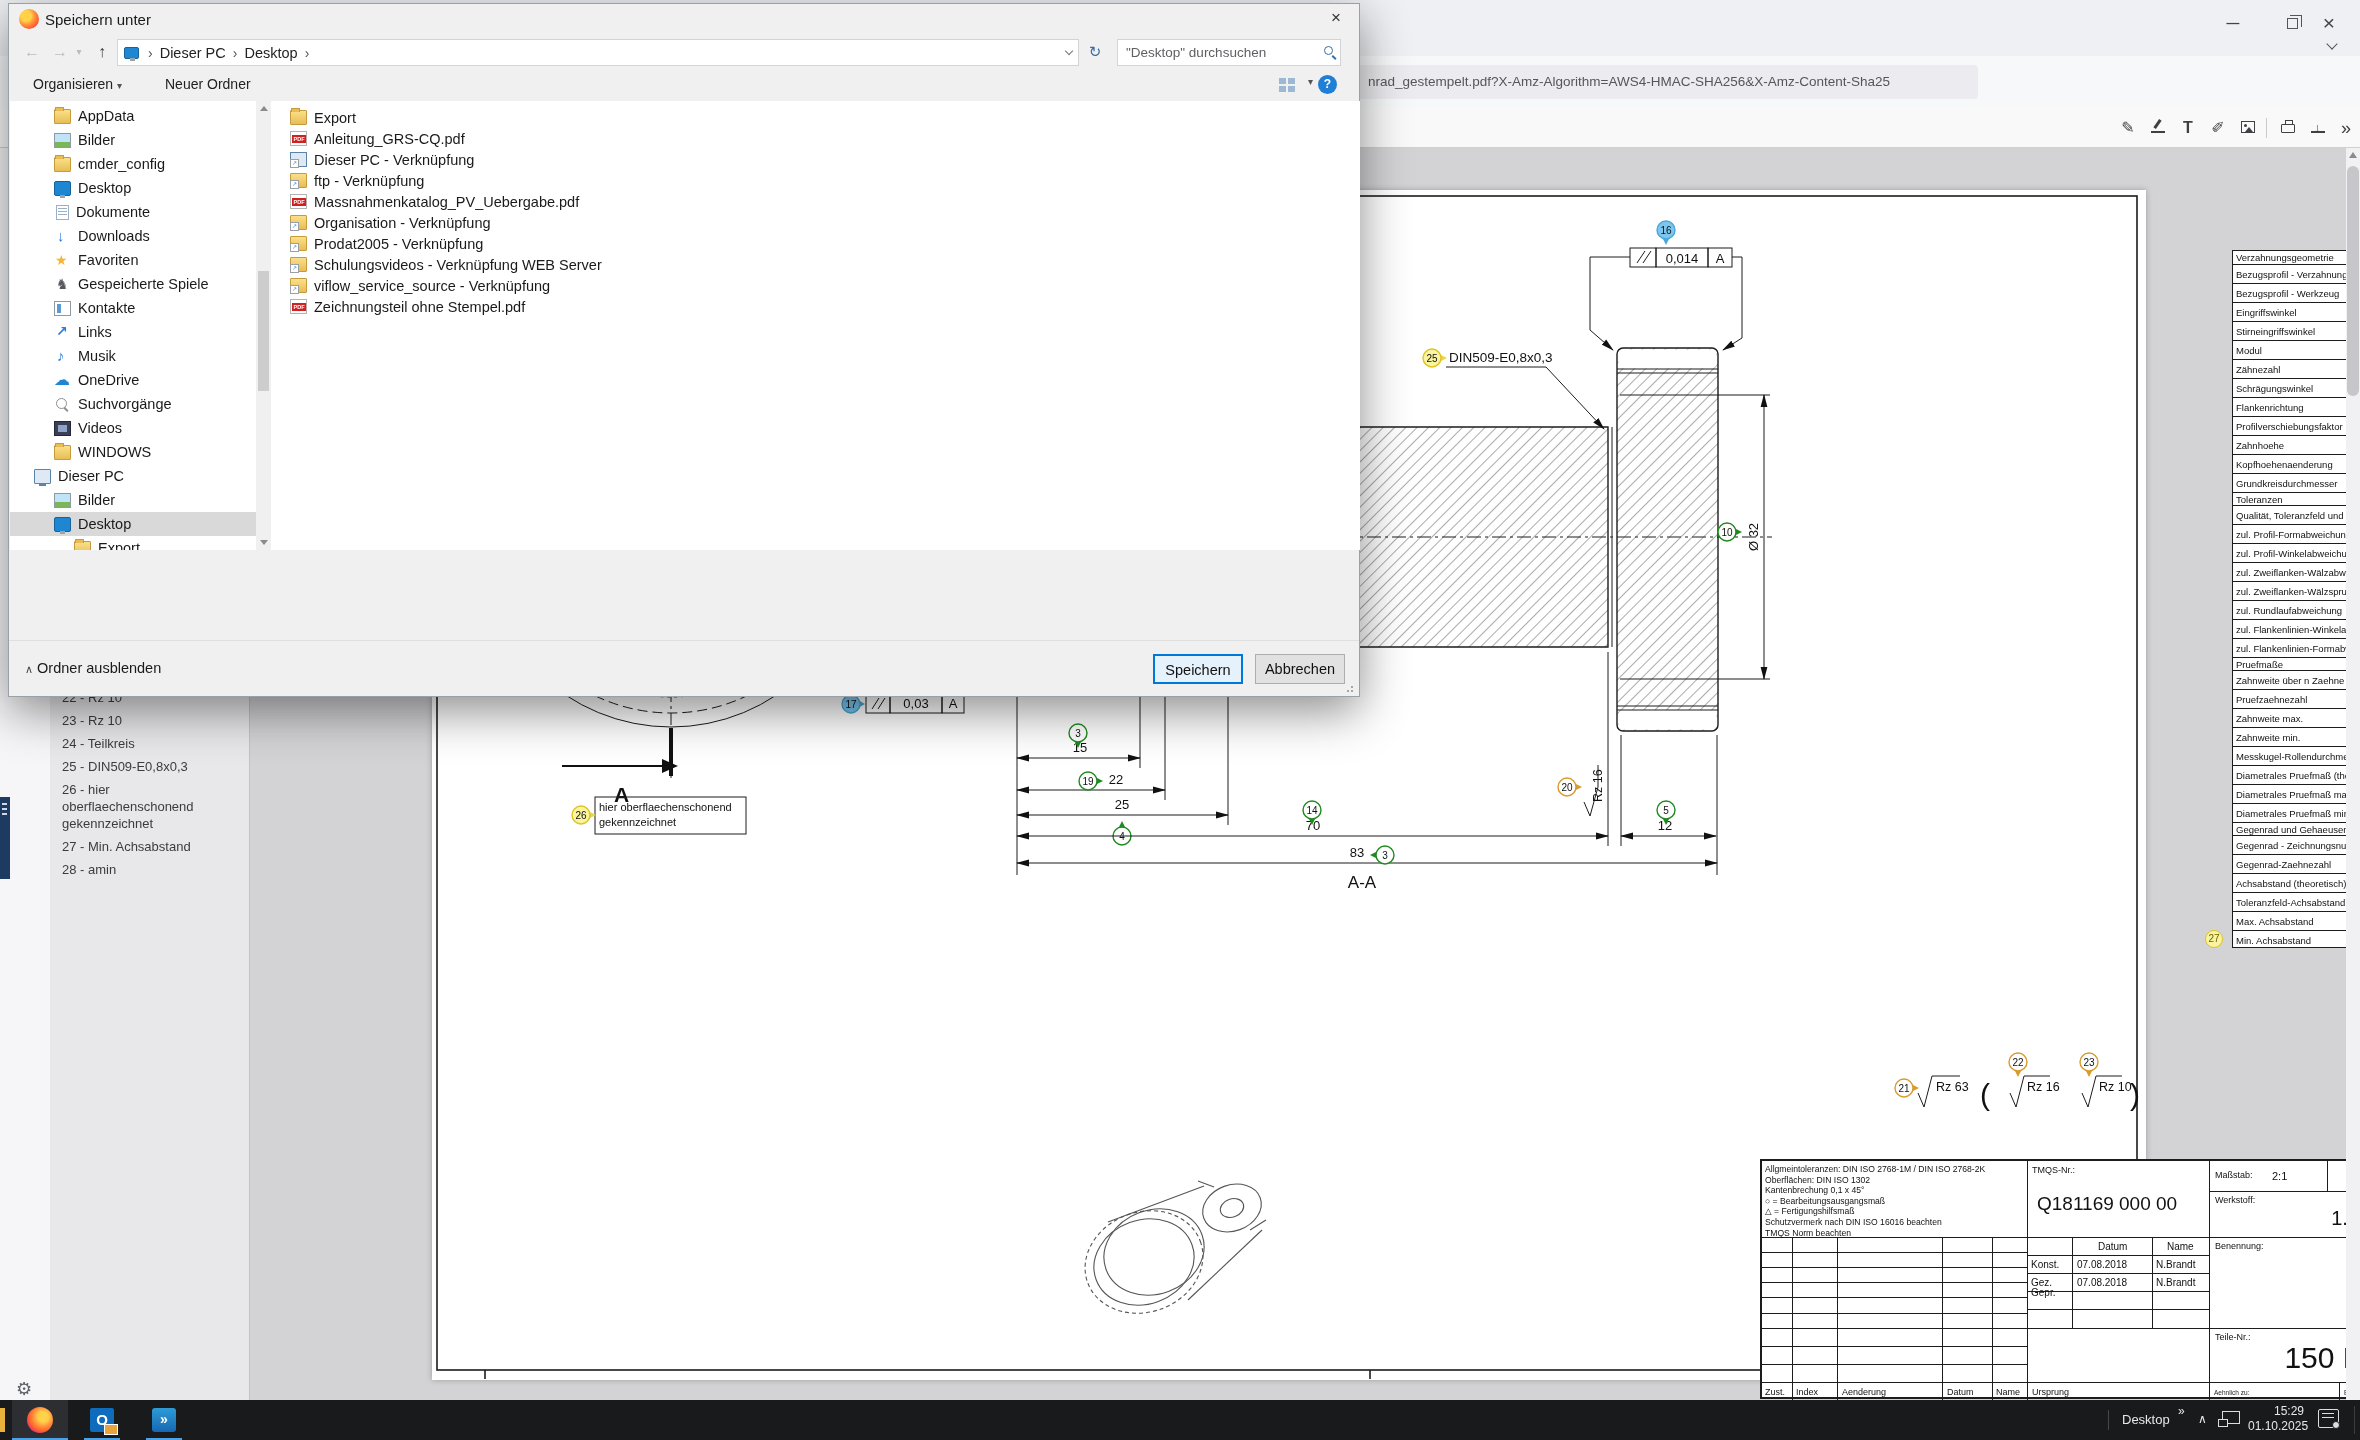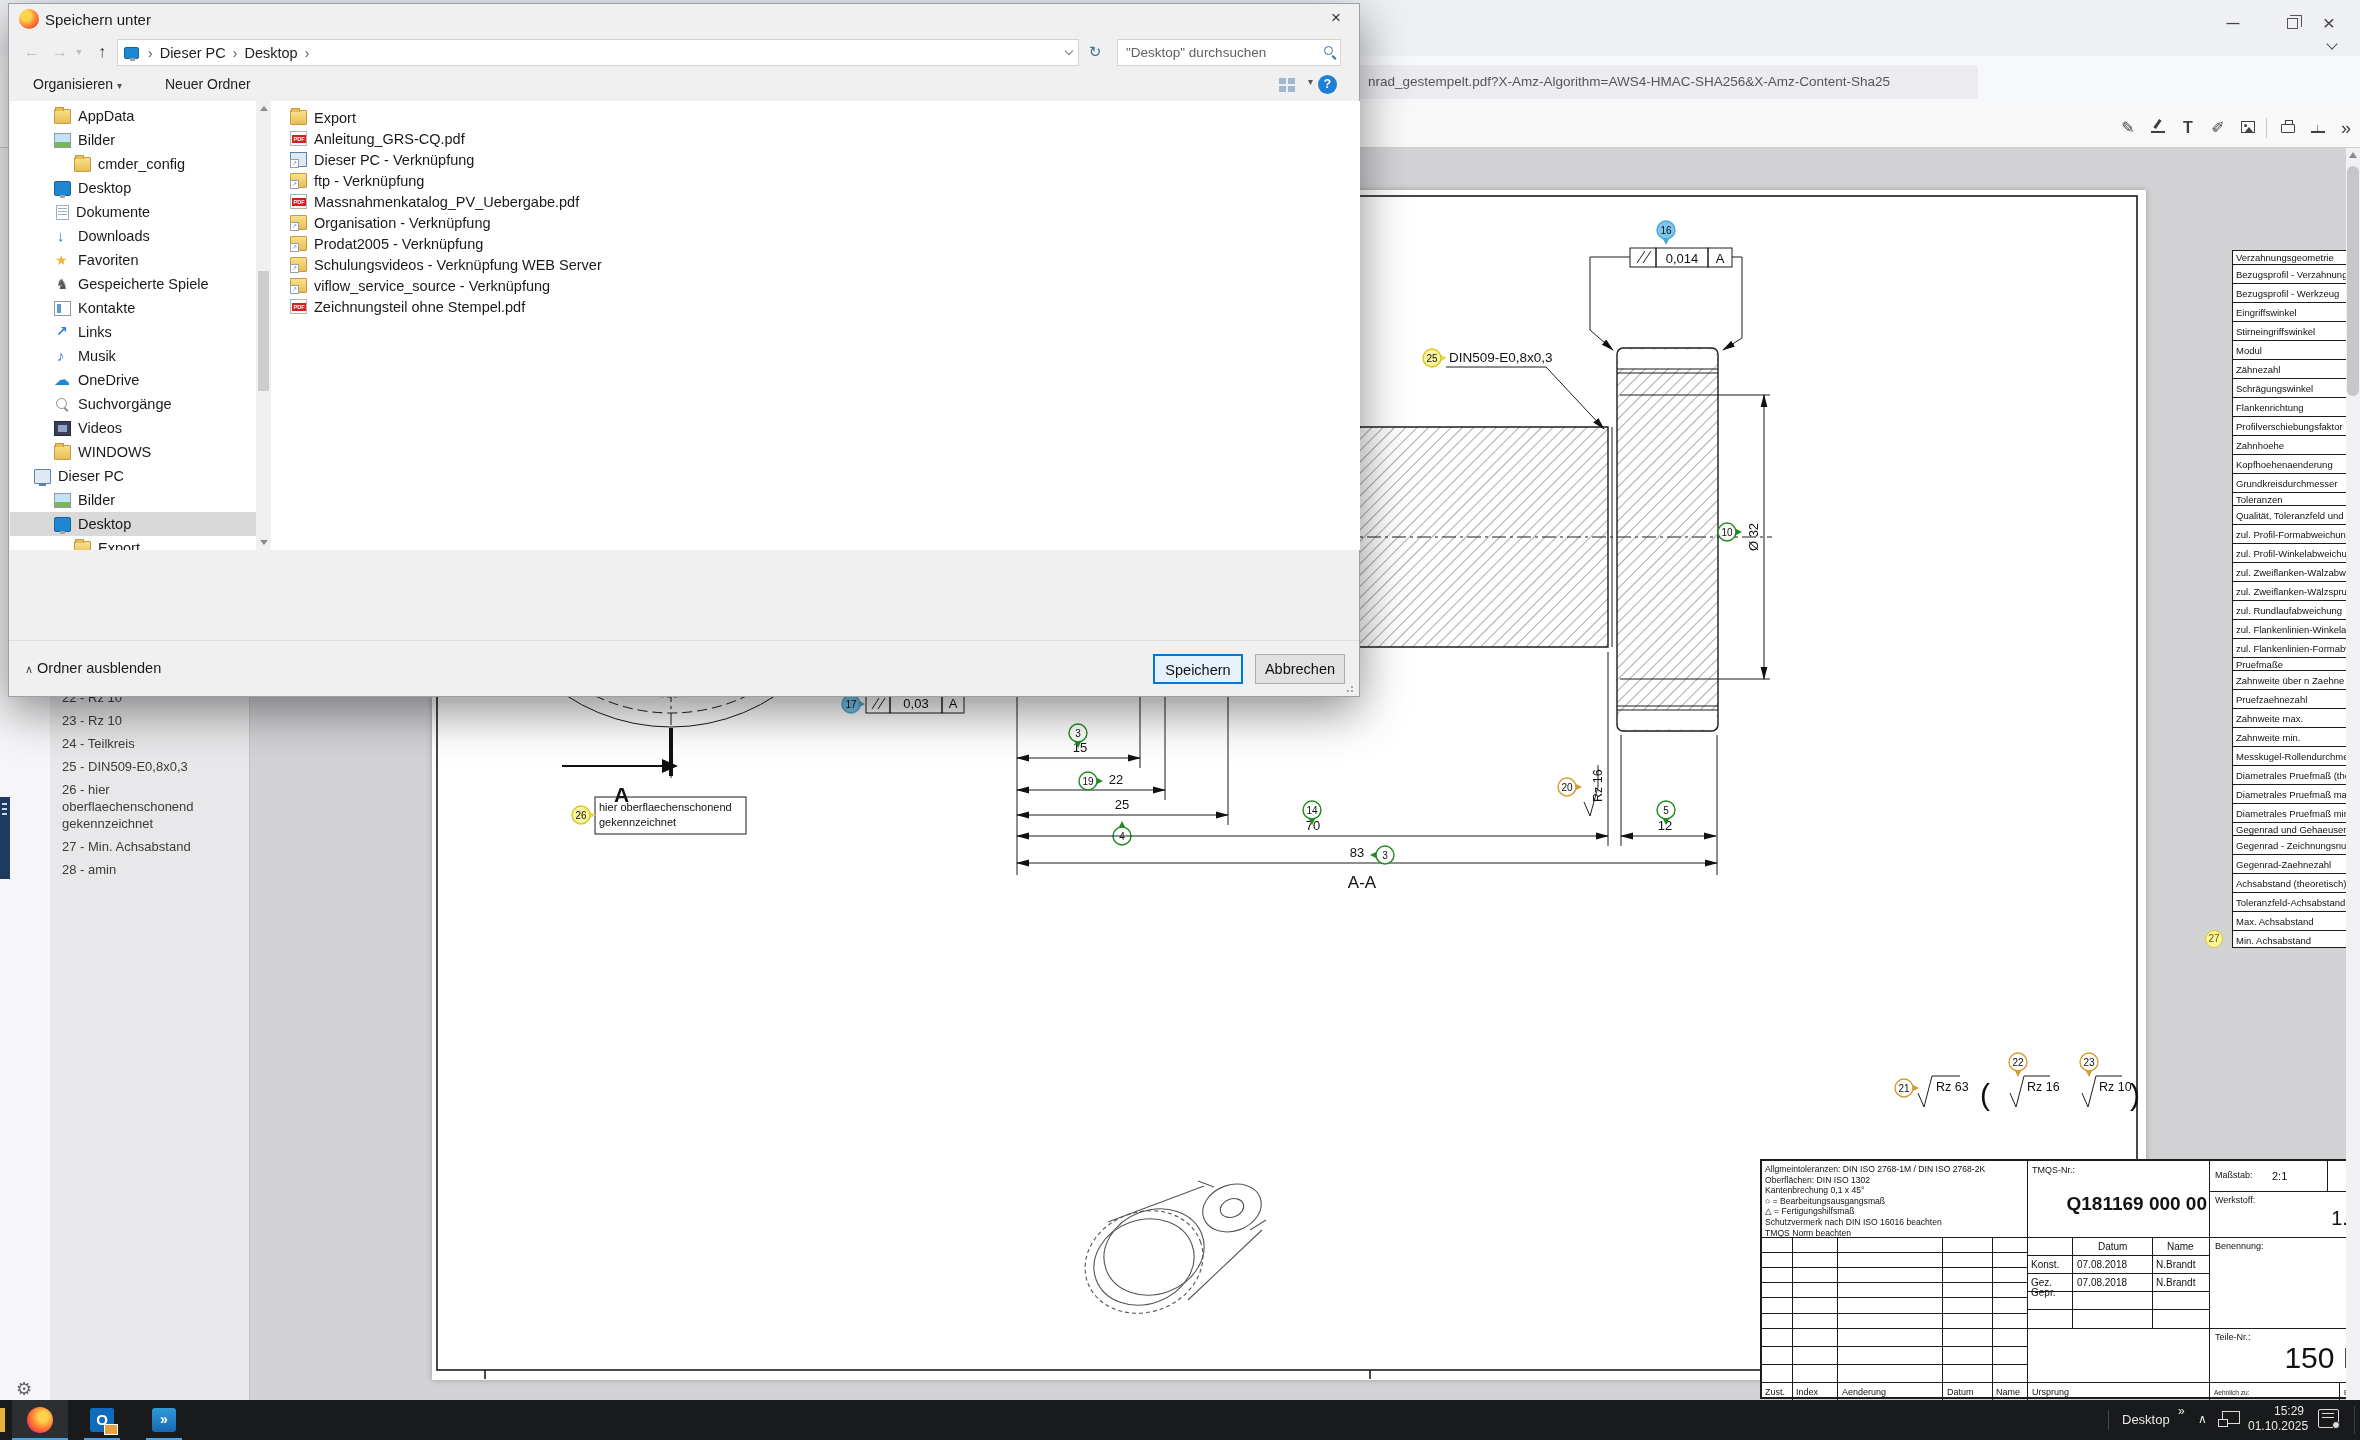--- a/index.html
+++ b/index.html
@@ -662,21 +662,21 @@
         <div class="tb-label" style="left:405px;top:80px;font-size:10px">Name</div>
         <div class="tb-label" style="left:269px;top:98px;font-size:10px">Konst.</div>
         <div class="tb-label" style="left:315px;top:98px;font-size:10px">07.08.2018</div>
         <div class="tb-label" style="left:394px;top:98px;font-size:10px">N.Brandt</div>
         <div class="tb-label" style="left:269px;top:116px;font-size:10px">Gez.</div>
         <div class="tb-label" style="left:315px;top:116px;font-size:10px">07.08.2018</div>
         <div class="tb-label" style="left:394px;top:116px;font-size:10px">N.Brandt</div>
         <div class="tb-label" style="left:269px;top:126px;font-size:10px">Gepr.</div>
 
         <div class="tb-label" style="left:270px;top:4px">TMQS-Nr.:</div>
-        <div class="tb-label" style="left:275px;top:32px;font-size:19px;font-weight:bold;width:170px;text-align:right">Q181169 000 00</div>
+        <div class="tb-label" style="left:275px;top:32px;font-size:19px;font-weight:normal;width:170px;text-align:left">Q181169 000 00</div>
 
         <div class="tb-label" style="left:453px;top:9px">Maßstab:</div>
         <div class="tb-label" style="left:510px;top:9px;font-size:11px">2:1</div>
         <div class="tb-label" style="left:588px;top:9px">Original:</div>
 
         <div class="tb-label" style="left:453px;top:34px">Werkstoff:</div>
         <div class="tb-label" style="left:453px;top:46px;width:361px;text-align:center;font-size:20px">1.1191 (C45E)</div>
         <div class="tb-label" style="left:453px;top:80px">Benennung:</div>
         <div class="tb-label" style="left:453px;top:105px;width:361px;text-align:center;font-size:26px">Stirnrad</div>
         <div class="tb-label" style="left:453px;top:171px">Teile-Nr.:</div>
@@ -739,21 +739,21 @@
   <div id="dlg-body">
     <div id="tree">
         <div class="trow" style="padding-left: 44px;">
         <span class="ic ic-folder"></span>
         <span>AppData</span>
       </div>
         <div class="trow" style="padding-left: 44px;">
         <span class="ic ic-pictures"></span>
         <span>Bilder</span>
       </div>
-        <div class="trow" style="padding-left: 44px; margin-left: 20px;">
+        <div class="trow" style="padding-left: 44px;">
         <span class="ic ic-folder"></span>
         <span>cmder_config</span>
       </div>
         <div class="trow" style="padding-left: 44px;">
         <span class="ic ic-desktop"></span>
         <span>Desktop</span>
       </div>
         <div class="trow" style="padding-left: 44px;">
         <span class="ic ic-document"></span>
         <span>Dokumente</span>

